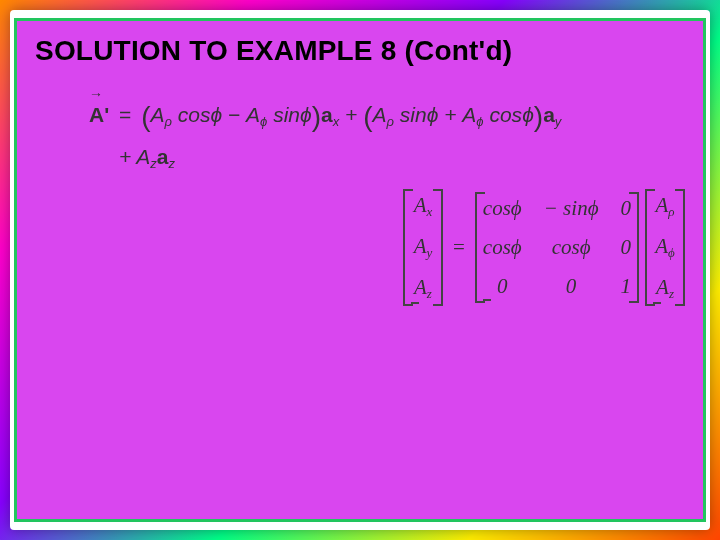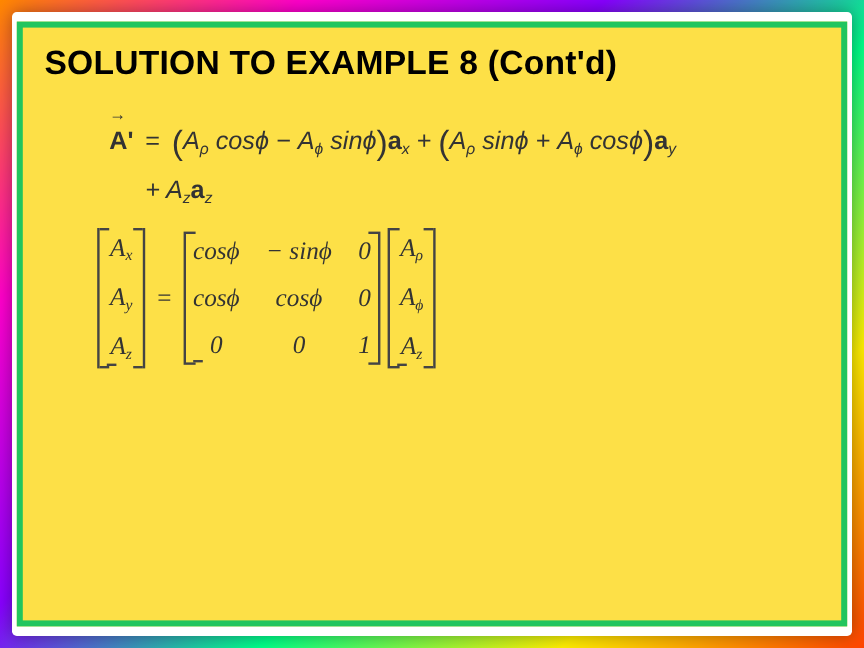--- a/index.html
+++ b/index.html
@@ -18,22 +18,22 @@
     width: 700px;
     height: 520px;
     background: #fff;
     border-radius: 4px;
     box-shadow: 0 0 14px rgba(0,0,0,0.35);
     position: relative;
   }
   .slide-inner {
     position: absolute;
     top: 8px; left: 4px; right: 4px; bottom: 8px;
-    border: 5px solid #22c55e;
-    background: #fde047;
+    border: 3px solid #22c55e;
+    background: #d946ef;
     padding: 14px 18px 10px 18px;
     box-sizing: border-box;
   }
   .title {
     font-family: Arial, Helvetica, sans-serif;
     font-weight: 700;
     font-size: 28px;
     color: #000;
     margin: 0 0 28px 0;
     letter-spacing: 0.2px;
@@ -81,20 +81,21 @@
   }
   .matrix-wrap {
     margin: 6px 0 0 44px;
     display: flex;
     align-items: center;
     gap: 6px;
     font-size: 21px;
     font-style: italic;
     color: #333;
     font-family: "Times New Roman", serif;
+    justify-content: flex-end;
   }
   .bracket {
     display: inline-block;
     border-left: 2px solid #444;
     border-right: 2px solid #444;
     position: relative;
     padding: 4px 6px;
   }
   .bracket::before, .bracket::after {
     content: "";

